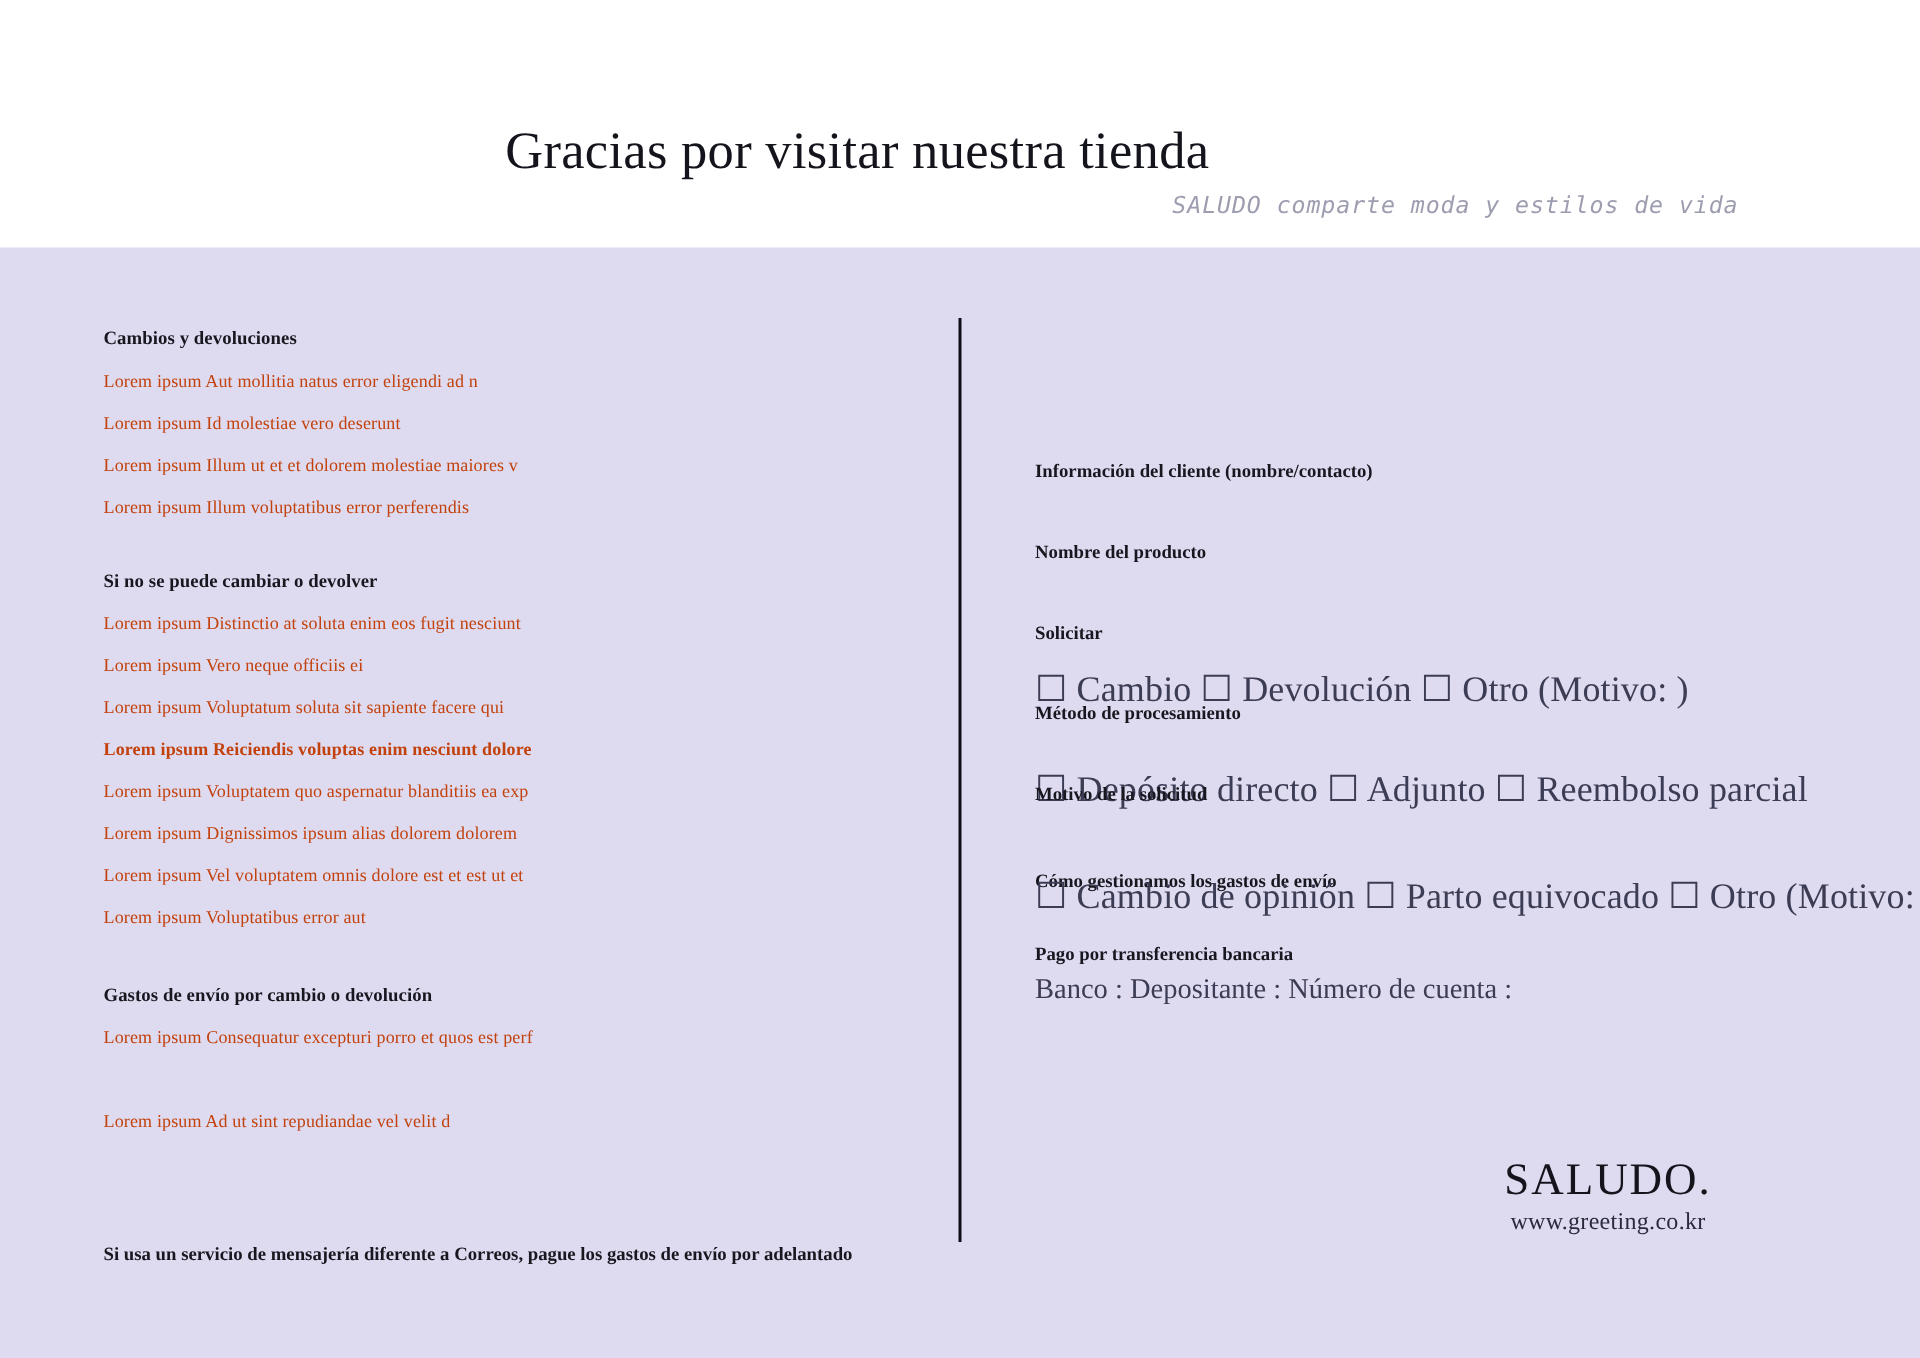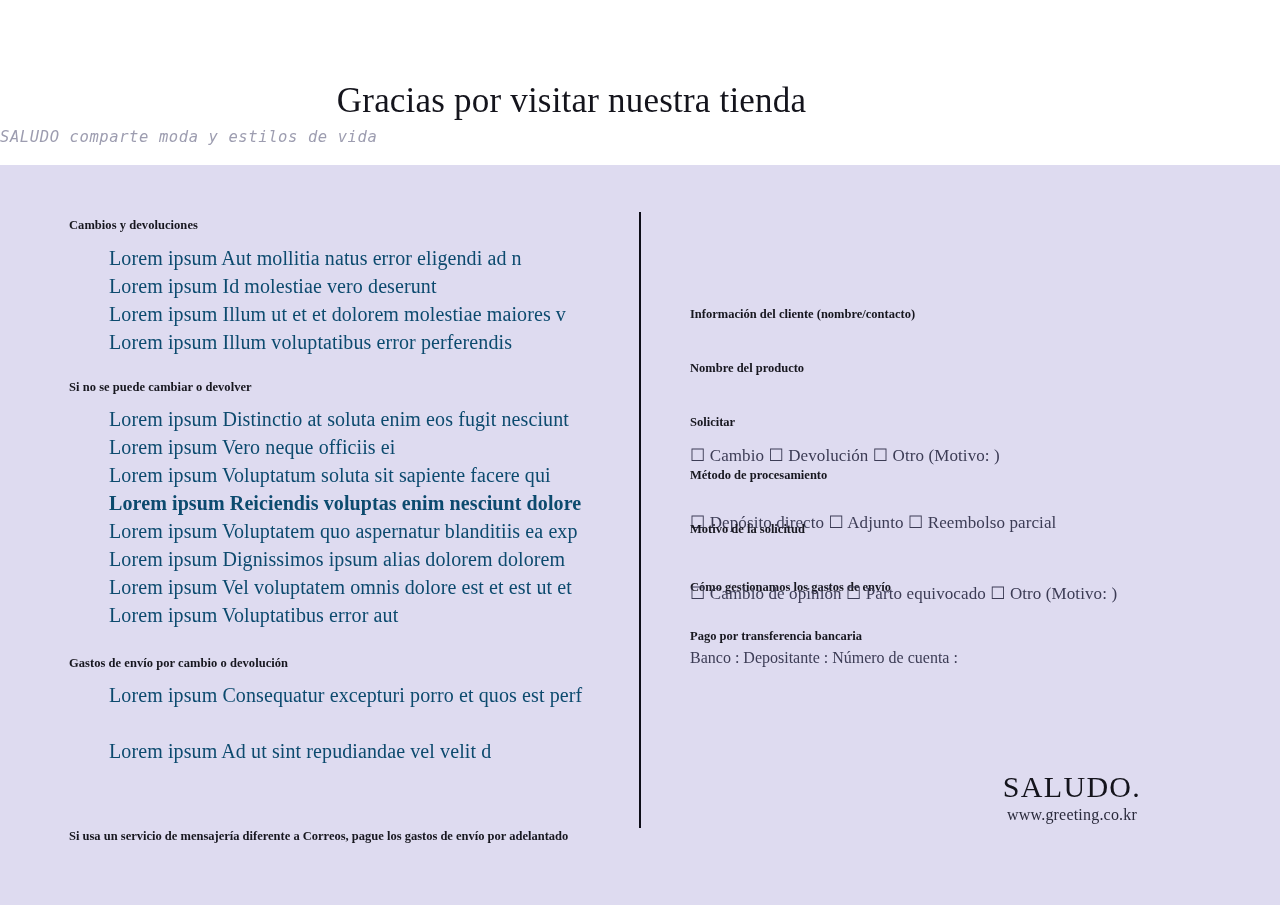--- a/index.html
+++ b/index.html
@@ -36,21 +36,21 @@
     font-weight: 400;
     color: #14141c;
     letter-spacing: 0.2px;
     line-height: 1.1;
   }
   .header-tagline {
     position: absolute;
     left: 0;
     top: 128px;
     width: 1159px;
-    text-align: left;
+    text-align: right;
     font-family: "DejaVu Sans Mono", monospace;
     font-size: 15.5px;
     font-style: italic;
     font-weight: 400;
     color: #9d9db0;
     letter-spacing: 0.6px;
   }
 
   
   .divider {
@@ -83,26 +83,25 @@
     font-family: "Liberation Serif", serif;
     font-size: 12.5px;
     font-weight: 700;
     color: #17171f;
     white-space: nowrap;
     letter-spacing: 0.05px;
   }
   .body-line {
     position: absolute;
     font-family: "Liberation Serif", serif;
-    font-size: 20px;
-    font-weight: 400;
-    color: #0c4a6e;
+    font-size: 12px;
+    font-weight: 400;
+    color: #c2410c;
     white-space: nowrap;
     letter-spacing: 0.1px;
-    margin-left: 40px;
   }
   .footnote {
     position: absolute;
     font-family: "Liberation Serif", serif;
     font-size: 12.5px;
     font-weight: 700;
     color: #17171f;
     white-space: nowrap;
   }
 
@@ -113,31 +112,31 @@
     font-family: "Liberation Serif", serif;
     font-size: 12.5px;
     font-weight: 700;
     color: #17171f;
     white-space: nowrap;
   }
   .option-row {
     position: absolute;
     left: 0;
     font-family: "Liberation Serif", serif;
-    font-size: 17px;
+    font-size: 24px;
     font-weight: 400;
     color: #3c3c55;
     white-space: nowrap;
     letter-spacing: 0.1px;
   }
   .bank-row {
     position: absolute;
     left: 0;
     font-family: "Liberation Serif", serif;
-    font-size: 16px;
+    font-size: 19px;
     color: #3c3c55;
     white-space: nowrap;
   }
 
   
   .brand {
     position: absolute;
     right: 78px;
     top: 770px;
     text-align: center;

